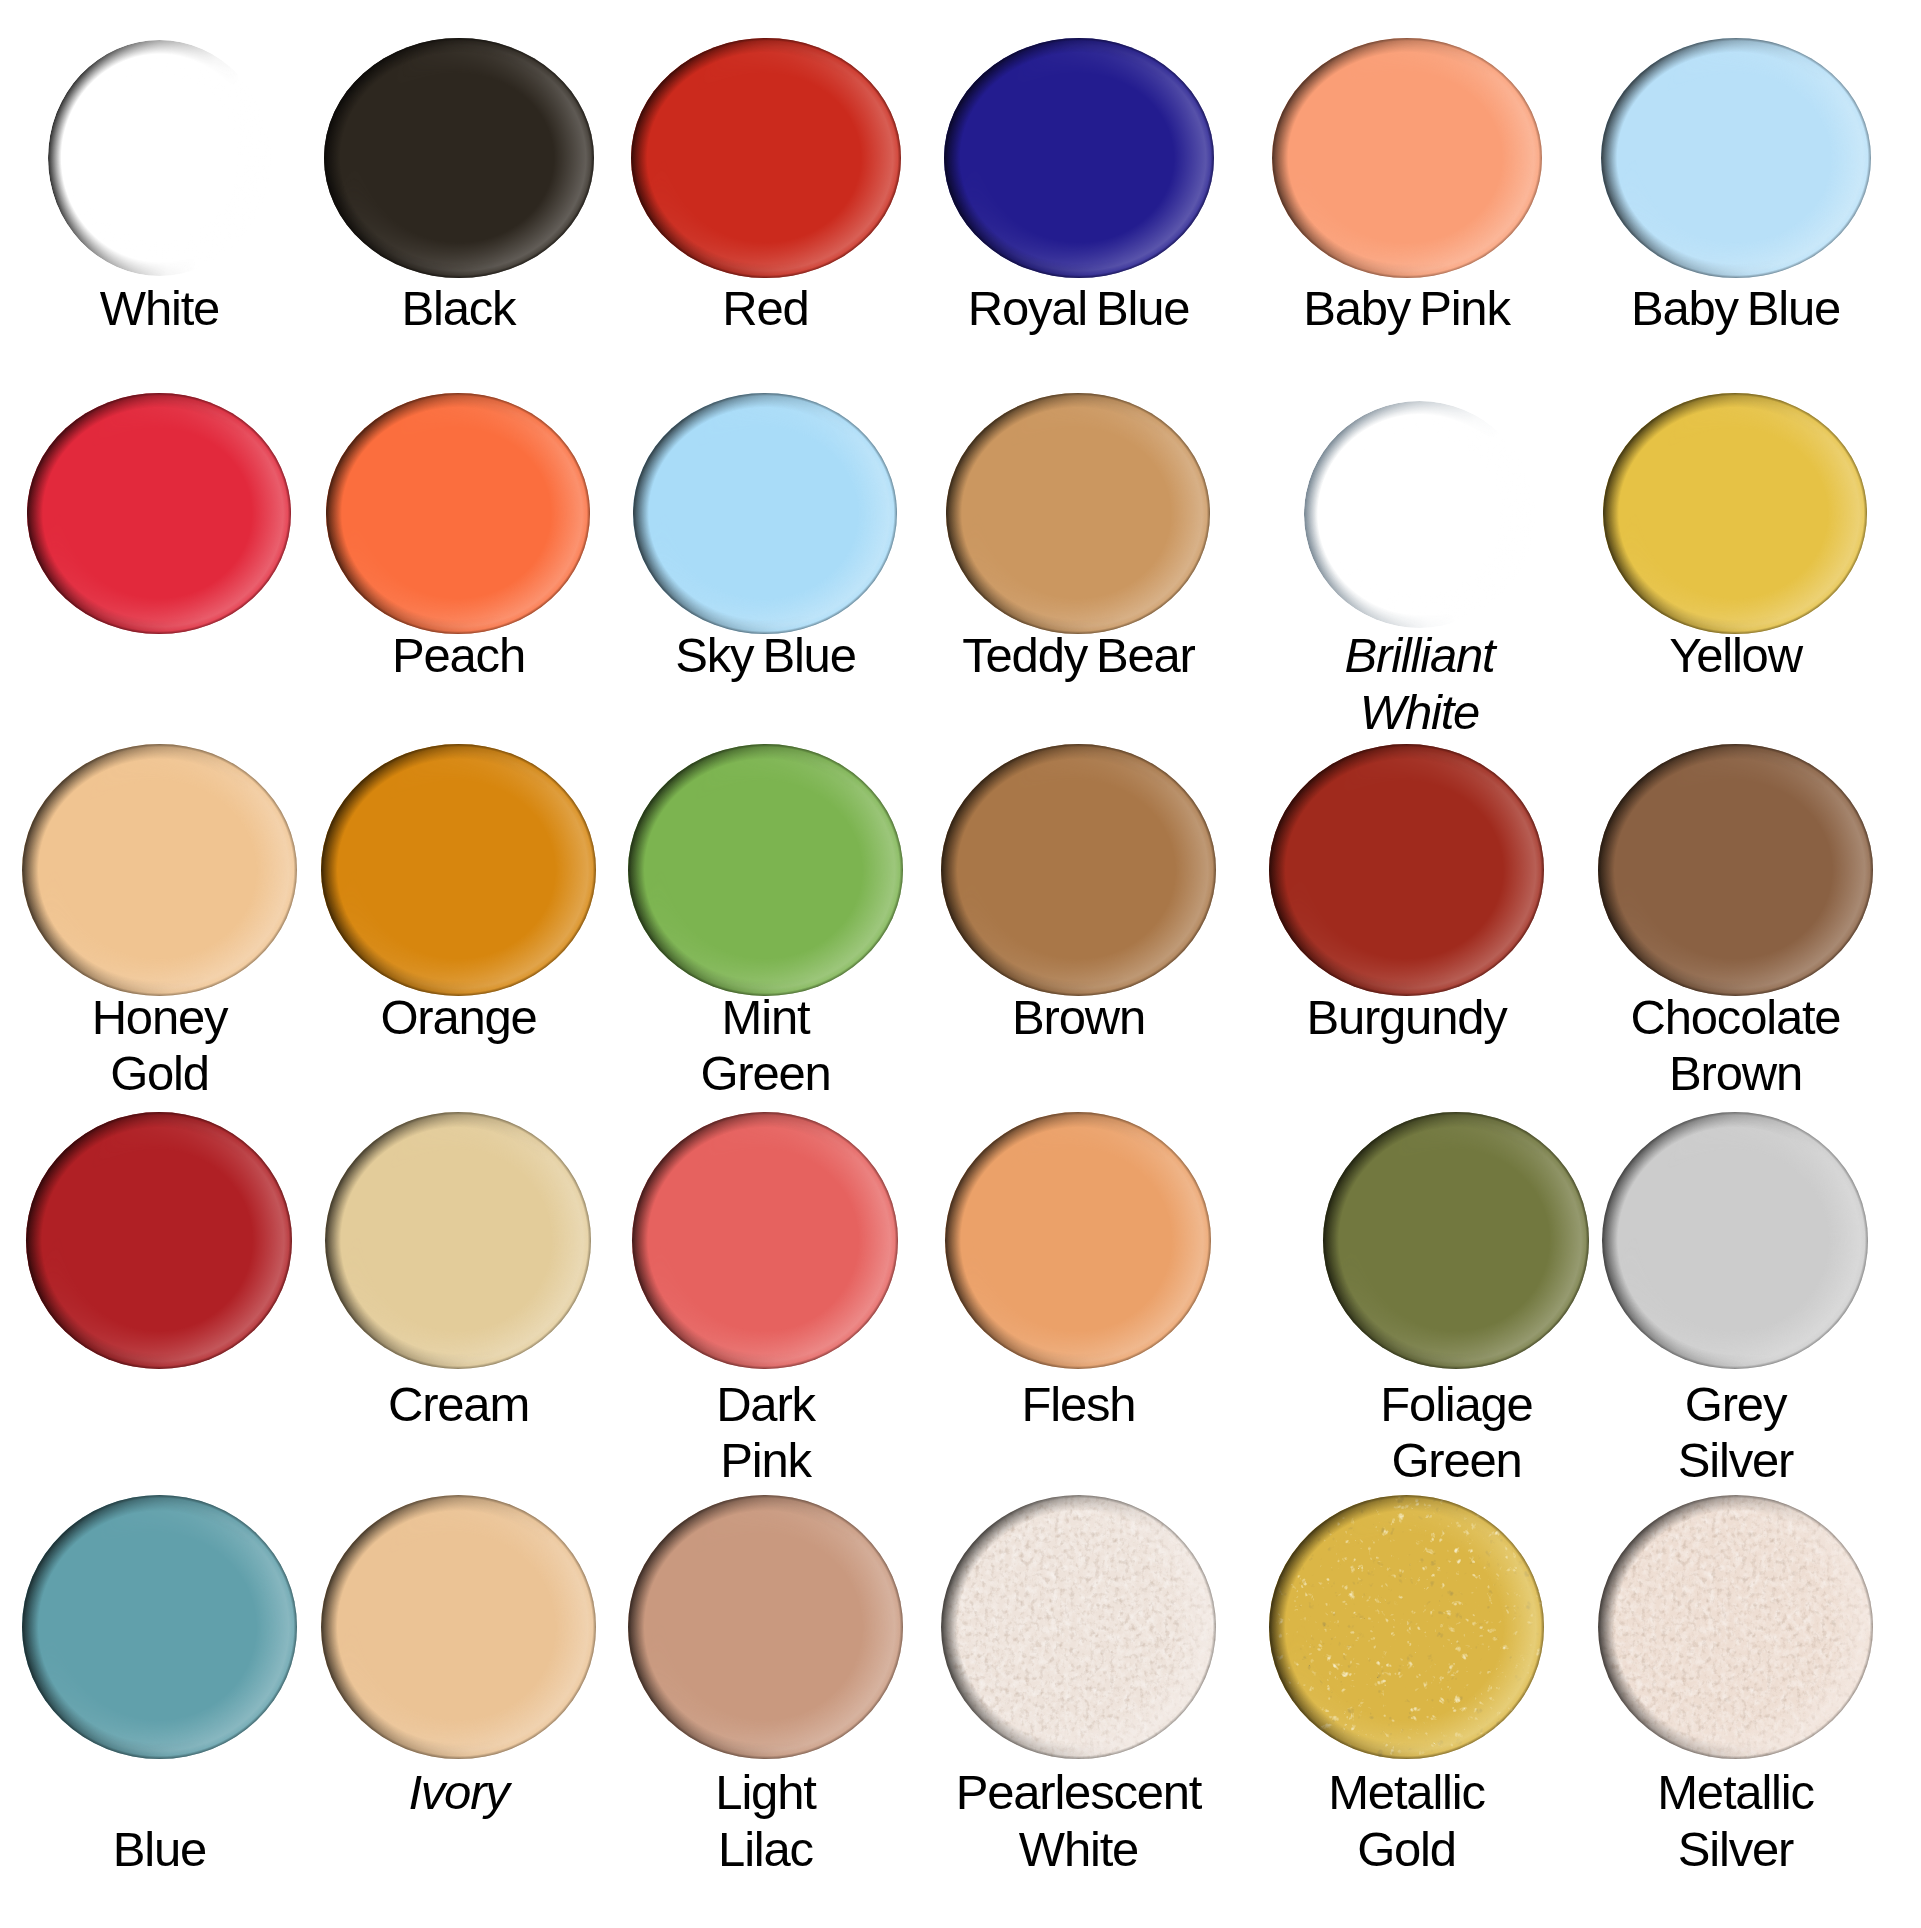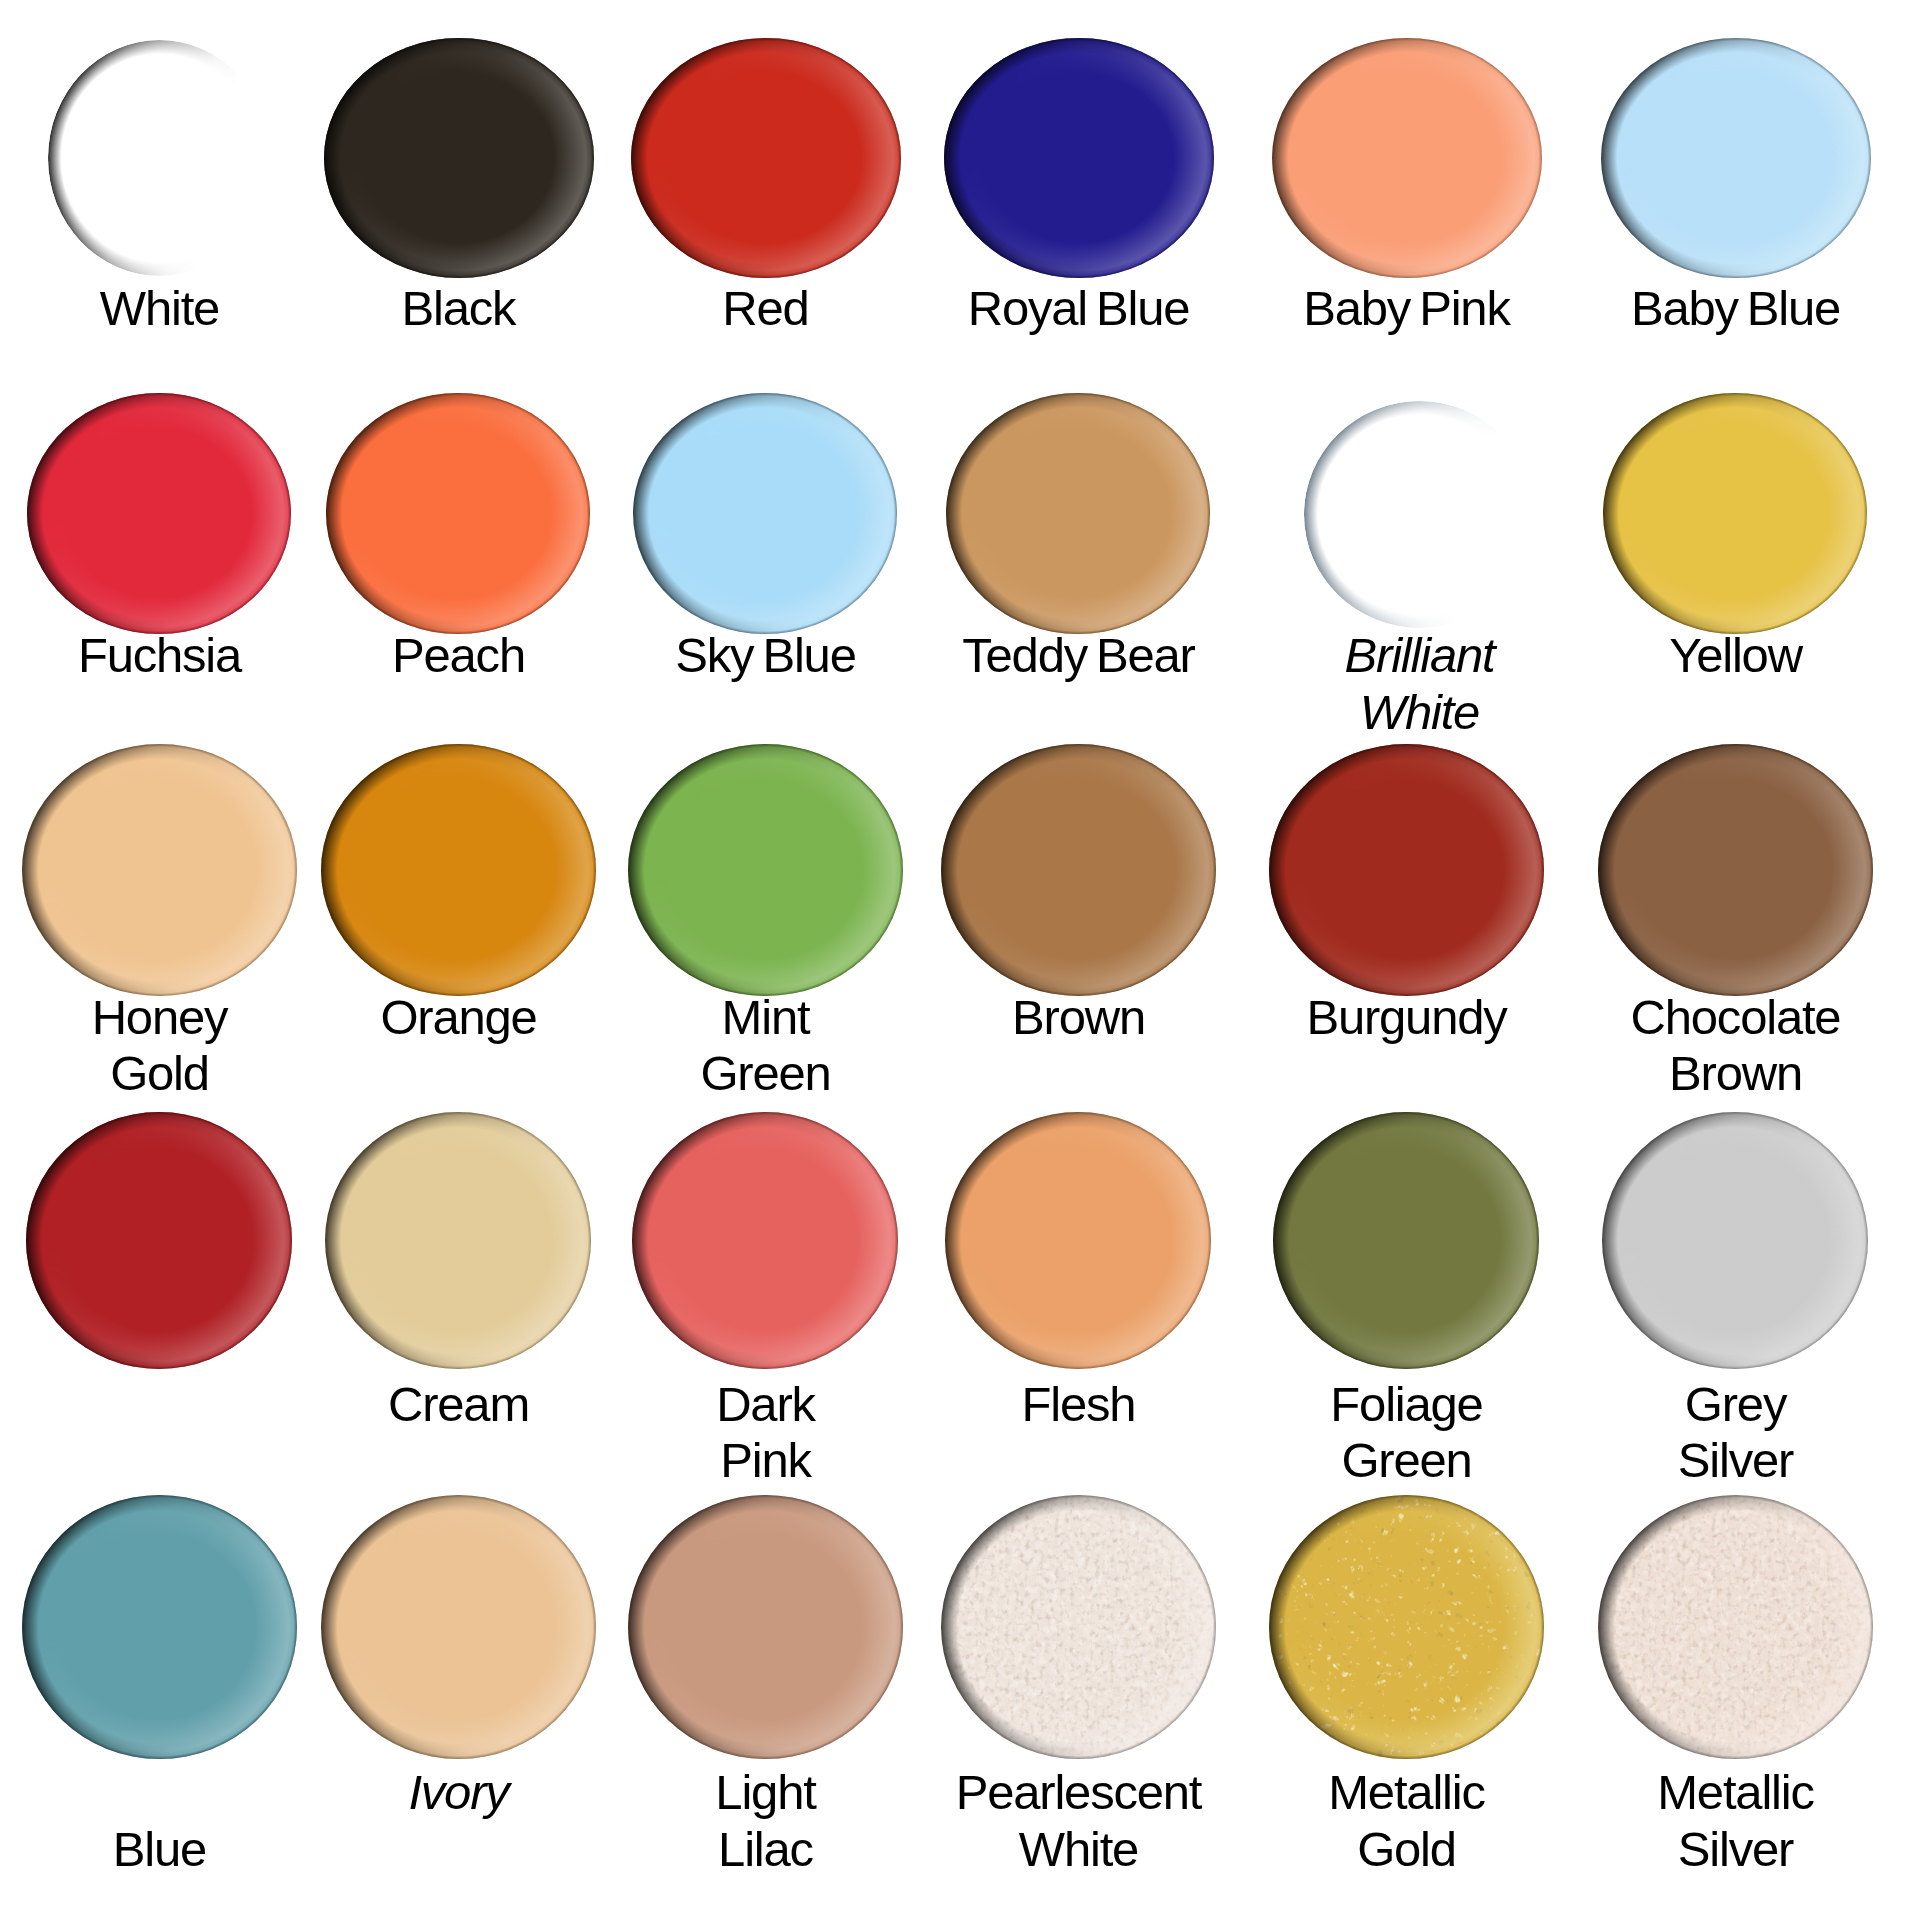--- a/index.html
+++ b/index.html
@@ -126,21 +126,20 @@
     <div class="label" style="top:280px;">Baby Blue</div>
   </div>
   <div class="cell" style="left:0px;width:319px;">
     <div class="disc" style="left: 27px; top: 393px; width: 264px; height: 241px; --base: #E2293C; --dark: #430C12; --lite: #EE828D; --rimop: 0.55; --shadeop: 1;">
       <i class="lay-base"></i>
         <i class="lay-tex"></i>
         <i class="lay-lite"></i>
         <i class="lay-shade"></i>
         <i class="lay-rim"></i>
     </div>
-    <div class="label" style="top:627px;">Fuchsia</div>
   </div>
   <div class="cell" style="left:299px;width:319px;">
     <div class="disc" style="left: 27px; top: 393px; width: 264px; height: 241px; --base: #FB6E3E; --dark: #4B2112; --lite: #FCAA8F; --rimop: 0.55; --shadeop: 1;">
       <i class="lay-base"></i>
         <i class="lay-tex"></i>
         <i class="lay-lite"></i>
         <i class="lay-shade"></i>
         <i class="lay-rim"></i>
     </div>
     <div class="label" style="top:627px;">Peach</div>
@@ -282,21 +281,21 @@
   <div class="cell" style="left:919px;width:319px;">
     <div class="disc" style="left: 26.4px; top: 1112px; width: 266px; height: 257px; --base: #EBA169; --dark: #46301F; --lite: #F3C8A8; --rimop: 0.5; --shadeop: 1;">
       <i class="lay-base"></i>
         <i class="lay-tex"></i>
         <i class="lay-lite"></i>
         <i class="lay-shade"></i>
         <i class="lay-rim"></i>
     </div>
     <div class="label" style="top:1376px;">Flesh</div>
   </div>
-  <div class="cell" style="left:1247px;width:319px;text-decoration:underline;">
+  <div class="cell" style="left:1297px;width:319px;text-decoration:underline;">
     <div class="disc" style="left: 26.4px; top: 1112px; width: 266px; height: 257px; --base: #72783F; --dark: #222412; --lite: #ADB08F; --rimop: 0.55; --shadeop: 1;">
       <i class="lay-base"></i>
         <i class="lay-tex"></i>
         <i class="lay-lite"></i>
         <i class="lay-shade"></i>
         <i class="lay-rim"></i>
     </div>
     <div class="label" style="top:1376px;">Foliage</div>
     <div class="label" style="top:1432px;">Green</div>
   </div>

